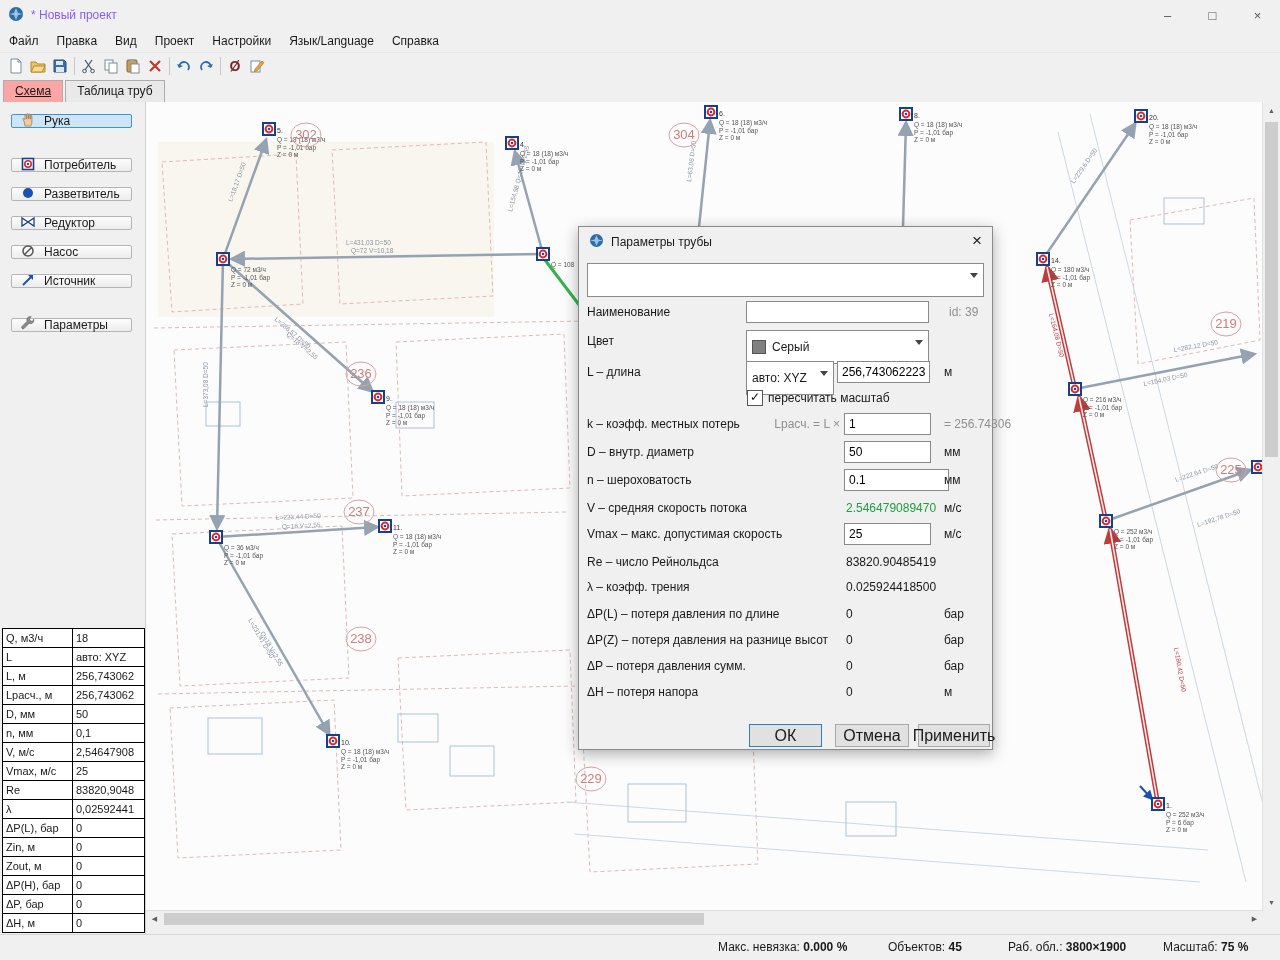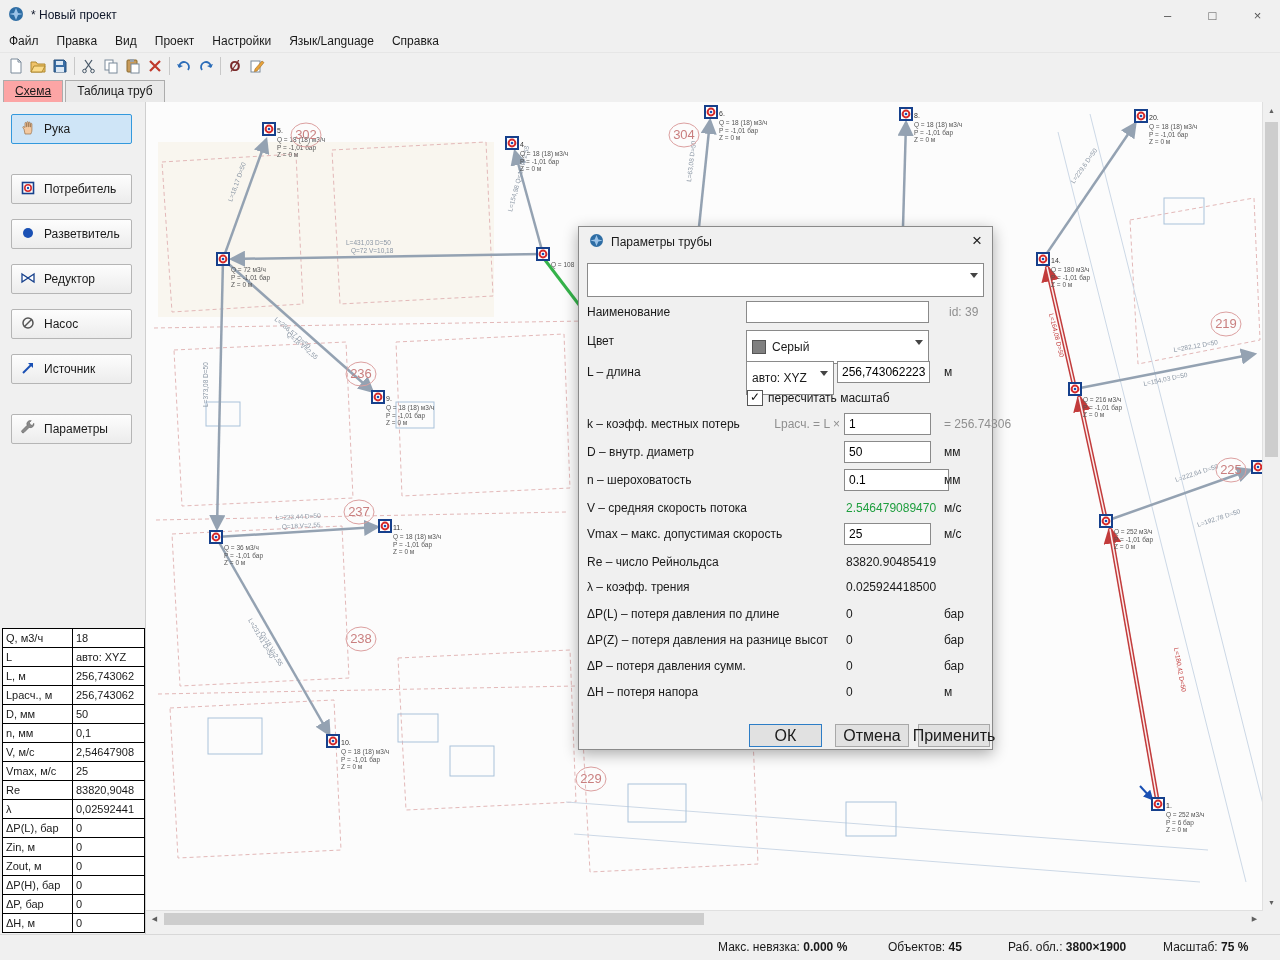--- a/index.html
+++ b/index.html
@@ -1,35 +1,35 @@
 <!DOCTYPE html>
 <html><head>
 <meta charset="utf-8">
 <style>
   html,body{margin:0;padding:0;}
   body{width:1280px;height:960px;position:relative;overflow:hidden;background:#f0f0f0;
        font-family:"Liberation Sans",sans-serif;font-size:12px;color:#1a1a1a;}
   
   .titlebar{height:30px;display:flex;align-items:center;padding-left:8px;background:#f0f0f0;}
-  .titlebar .ttl{color:#0f172a;margin-left:7px;}
+  .titlebar .ttl{color:#8b5cf6;margin-left:7px;}
   .winbtns{margin-left:auto;display:flex;}
   .winbtn{width:45px;height:30px;display:flex;align-items:center;justify-content:center;color:#555;font-size:13px;}
   
   .menubar{height:22px;display:flex;align-items:center;}
   .menu-item{padding:3px 9px;}
   .toolbar{height:26px;display:flex;align-items:center;padding-left:5px;border-top:1px solid #e6e6e6;}
   .tb-btn{width:22px;height:22px;display:flex;align-items:center;justify-content:center;}
   .tb-sep{width:1px;height:18px;background:#c8c8c8;margin:0 3px;}
   .tabstrip{height:23px;display:flex;align-items:flex-end;padding-left:3px;border-bottom:1px solid #b0b0b0;background:#f0f0f0;}
   .tab{padding:3px 11px 4px;border:1px solid #acacac;border-bottom:none;background:#e9e9e9;margin-right:2px;}
   .tab.active{background:#fca5a5;margin-bottom:-1px;padding-bottom:5px;text-decoration:underline;}
   
   .main{position:absolute;top:102px;left:0;right:0;bottom:25px;display:flex;}
   .left-panel{width:145px;position:relative;background:#f0f0f0;border-right:1px solid #cfcfcf;flex:none;}
-  .tool-btn{width:121px;height:30px;margin:15px 11px 0;display:flex;align-items:center;gap:8px;padding-left:8px;
+  .tool-btn{width:121px;height:14px;margin:15px 11px 0;display:flex;align-items:center;gap:8px;padding-left:8px;
             background:linear-gradient(#fdfdfd,#ececec);border:1px solid #b5b5b5;border-radius:2px;box-sizing:border-box;}
   .tool-btn.active{background:#cfe5f7;border:1px solid #3399dd;}
   .gap-lg{margin-top:30px;}
   .props-table{position:absolute;left:2px;bottom:2px;border-collapse:collapse;background:#fff;font-size:11px;}
   .props-table td{border:1px solid #000;padding:1px 3px;height:16px;white-space:nowrap;overflow:hidden;}
   .props-table td.pl{width:64px;}
   .props-table td.pv{width:66px;}
   .canvas-col{flex:1;position:relative;background:#f0f0f0;}
   .canvas{position:absolute;left:0;top:0;right:17px;bottom:24px;background:#fcfcfc;overflow:hidden;}
   .canvas svg{position:absolute;left:0;top:0;}

